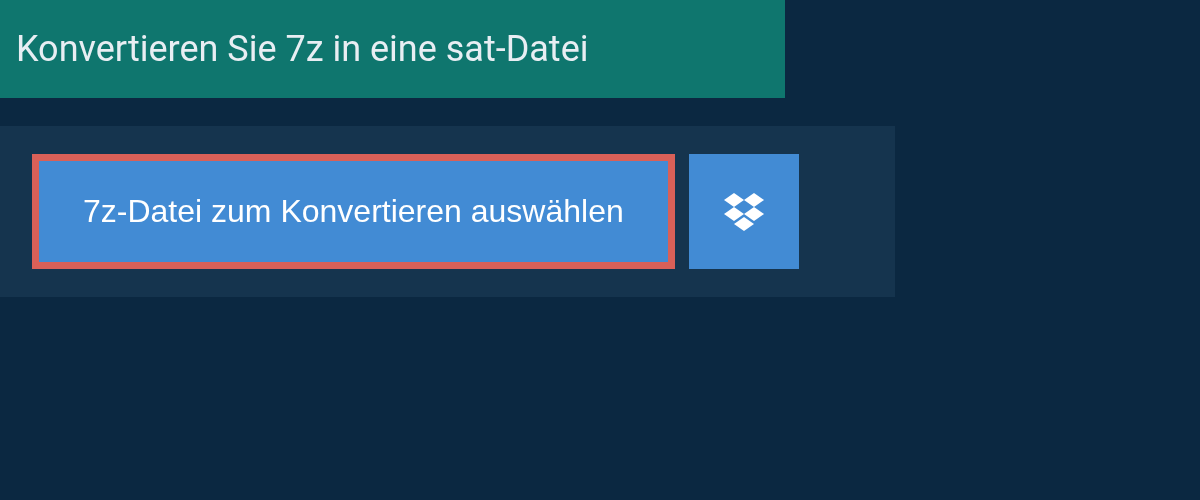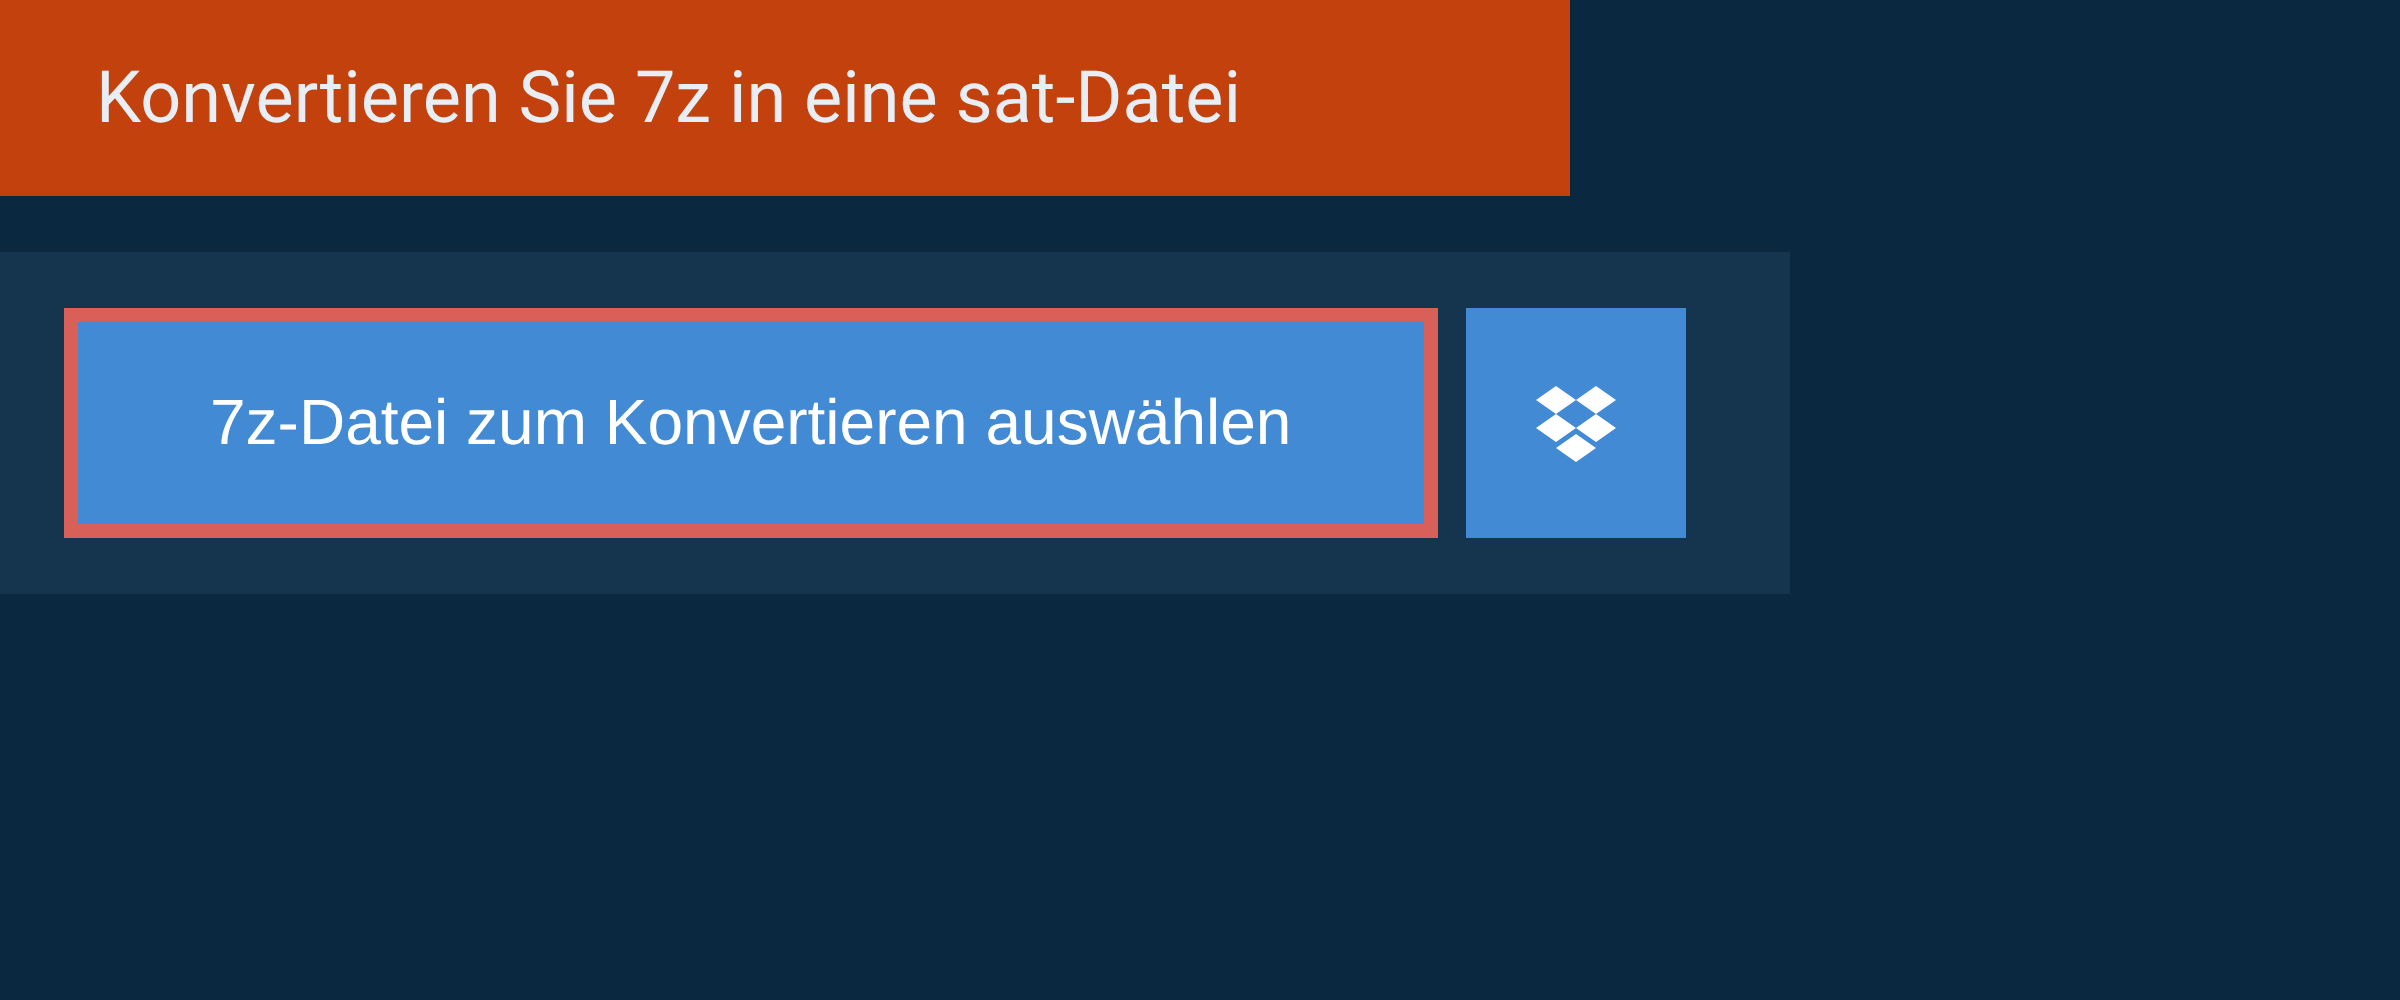--- a/index.html
+++ b/index.html
@@ -10,22 +10,22 @@
     
     body {
       width: 1200px;
       height: 500px;
       background-color: #0b2841;
       font-family: -apple-system, BlinkMacSystemFont, "Segoe UI", Roboto, Helvetica, Arial, sans-serif;
       overflow: hidden;
     }
     
     .header-bar {
-      background-color: #c2410c;
-      padding: 28px 48px;
+      background-color: #0f766e;
+      padding: 28px 16px;
       width: 785px;
     }
     
     .header-title {
       color: #e8eef3;
       font-size: 36px;
       font-weight: 400;
     }
     
     .content-panel {
@@ -41,21 +41,21 @@
     .select-button-wrapper {
       border: 7px solid #d96058;
       flex: 0 0 auto;
     }
     
     .select-button {
       background-color: #428bd4;
       color: #ffffff;
       font-size: 32px;
       font-weight: 400;
-      padding: 32px 66px;
+      padding: 32px 44px;
       border: none;
       cursor: pointer;
       display: flex;
       align-items: center;
       justify-content: center;
       white-space: nowrap;
     }
     
     .dropbox-button {
       background-color: #428bd4;

